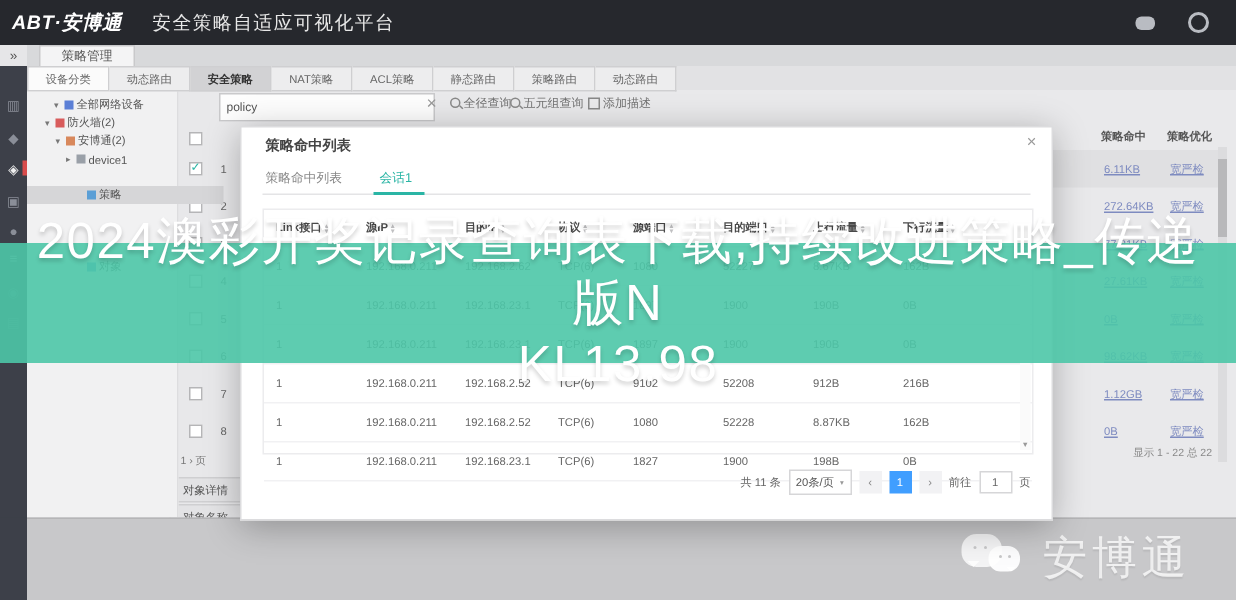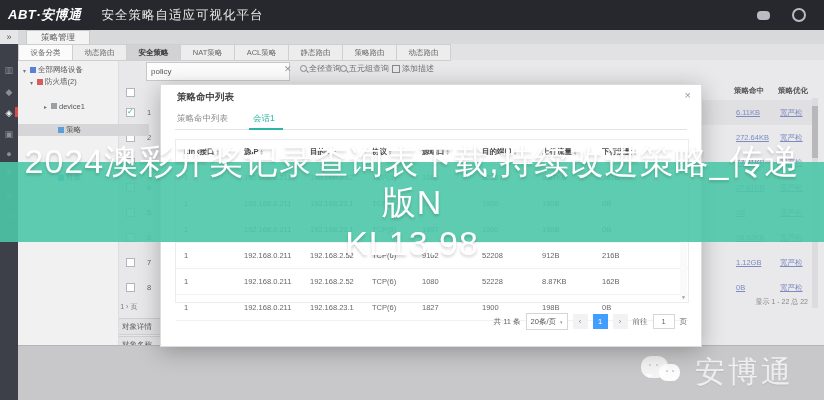--- a/index.html
+++ b/index.html
@@ -145,29 +145,34 @@
       <div class="ib-icon active" style="top: 75px;">◈<span class="ib-badge"></span></div>
       <div class="ib-icon" style="top: 96px;">▣</div>
       <div class="ib-icon" style="top: 116px;">●</div>
       <div class="ib-icon" style="top: 134px;">≡</div>
       <div class="ib-icon dim" style="top: 157px;">◉</div>
       <div class="ib-icon dim" style="top: 177px;">▤</div>
     </div>
   <div class="abs iconbar-bottom"></div>
 
   <div class="abs treepanel" id="treepanel">
-      <div class="tnode" style="top: 4px; padding-left: 3px;">
+      <div class="tnode" style="top: 4px; padding-left: 16px;">
         <span class="tcaret">▾</span>
         <span class="tico" style="background: rgb(91, 127, 214);"></span>
         <span>全部网络设备</span>
       </div>
       <div class="tnode" style="top: 16px; padding-left: 10px;">
         <span class="tcaret">▾</span>
         <span class="tico" style="background: rgb(216, 92, 92);"></span>
         <span>防火墙(2)</span>
+      </div>
+      <div class="tnode" style="top: 28px; padding-left: 17px;">
+        <span class="tcaret">▾</span>
+        <span class="tico" style="background: rgb(216, 136, 92);"></span>
+        <span>安博通(2)</span>
       </div>
       <div class="tnode" style="top: 40px; padding-left: 24px;">
         <span class="tcaret">▸</span>
         <span class="tico" style="background: rgb(154, 160, 168);"></span>
         <span>device1</span>
       </div>
       <div class="tnode selected" style="top: 64px; padding-left: 31px;">
         <span class="tcaret"></span>
         <span class="tico" style="background: rgb(91, 159, 214);"></span>
         <span>策略</span>

